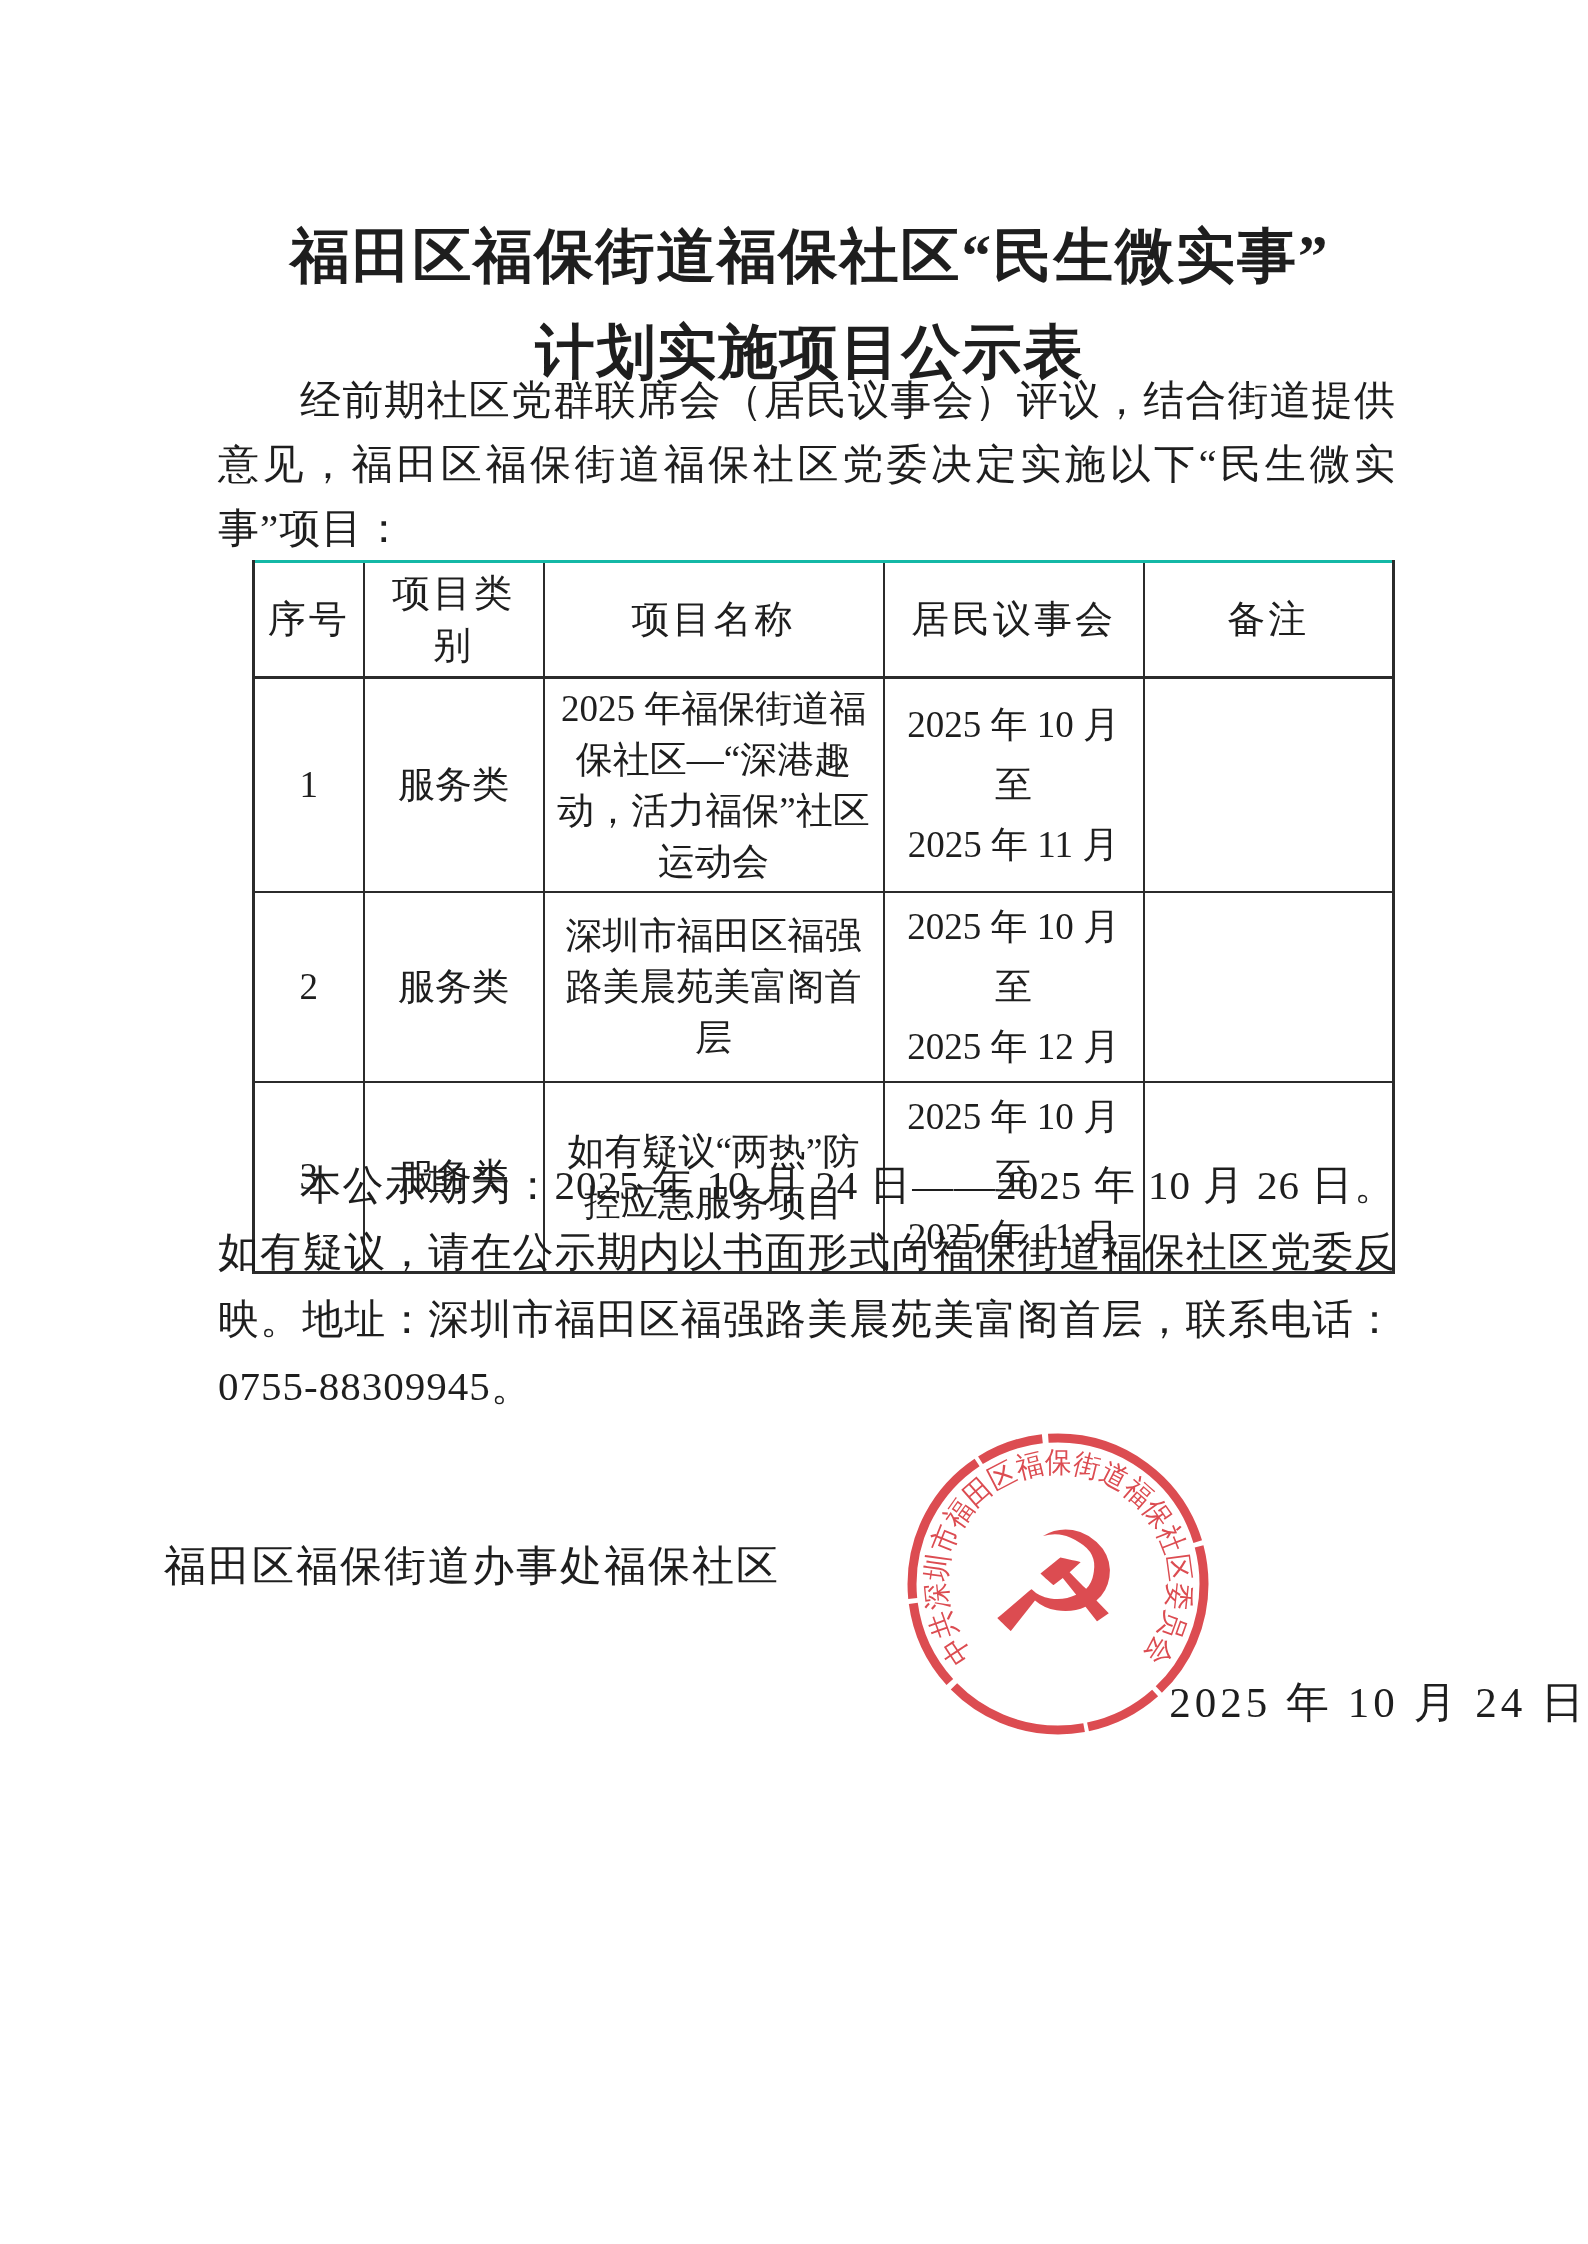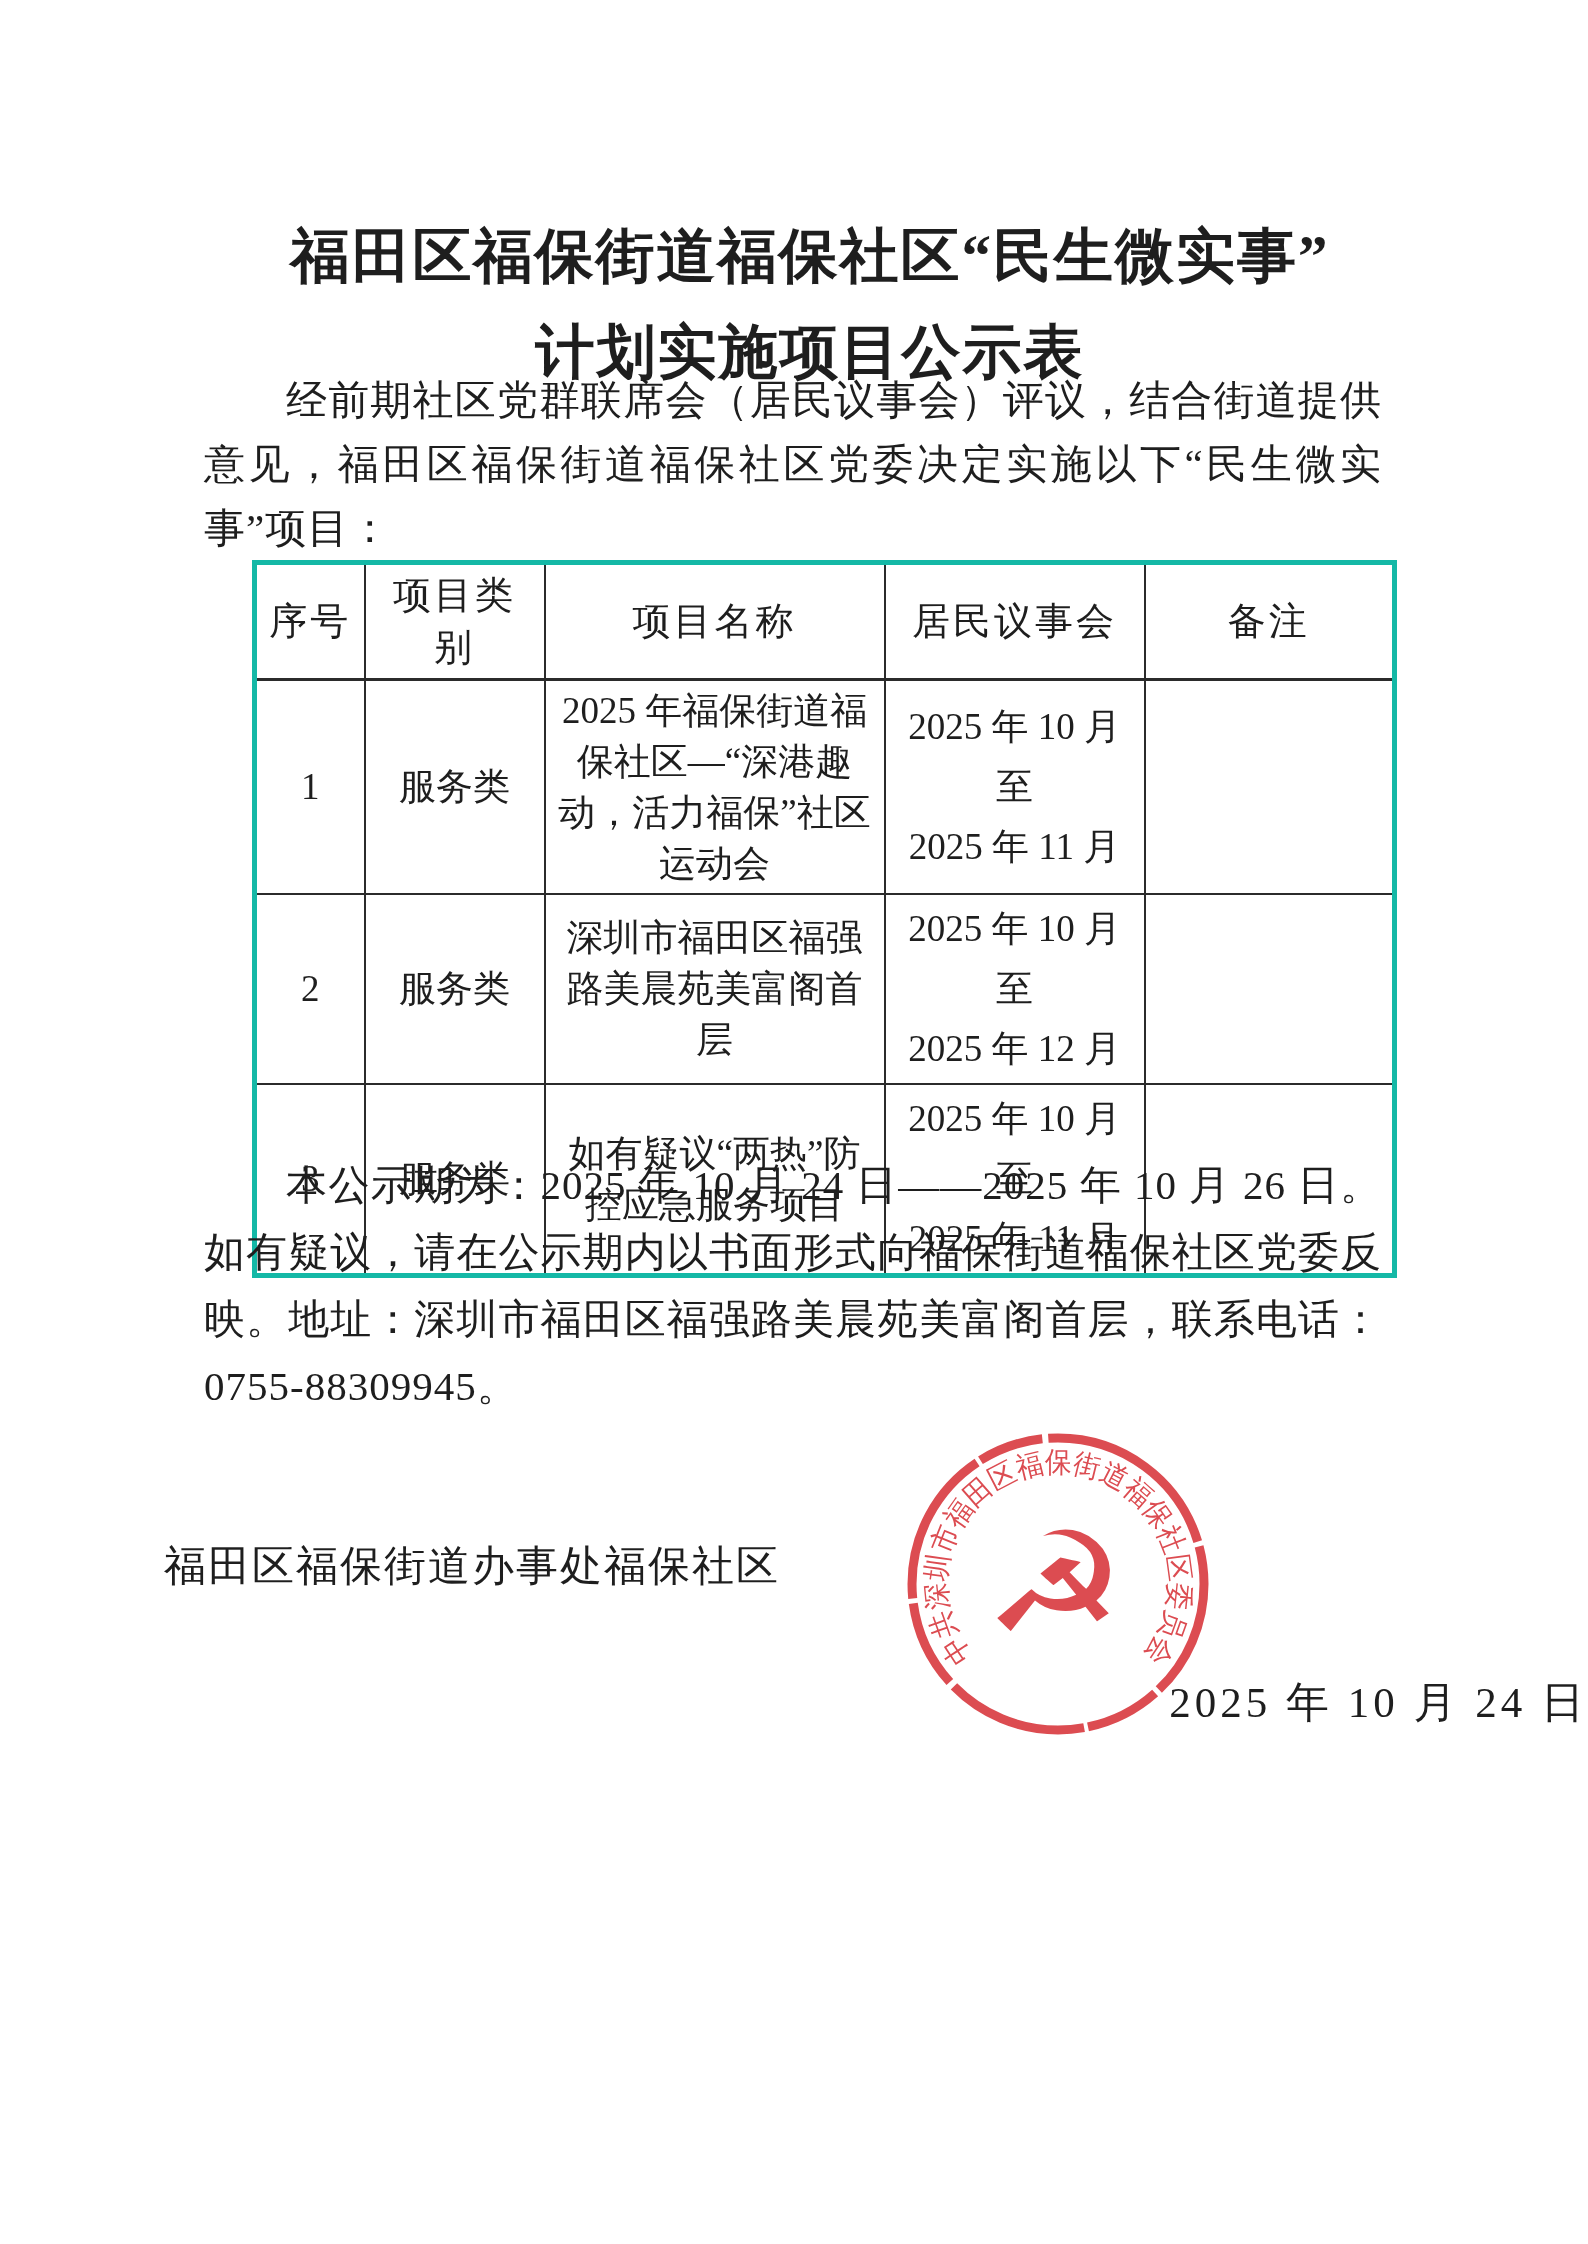--- a/index.html
+++ b/index.html
@@ -28,21 +28,21 @@
     margin: 16px;
     text-align: center;
     font-size: 59px;
     font-weight: 700;
     line-height: 96px;
     letter-spacing: 2px;
   }
   .title .tline { display: block; }
   .para {
     position: absolute;
-    left: 204px;
+    left: 218px;
     width: 1178px;
     margin: 0;
     font-size: 41px;
     text-align: justify;
     text-justify: inter-ideograph;
     text-indent: 2em;
     letter-spacing: 1px;
   }
   .intro {
     top: 368px;
@@ -74,21 +74,21 @@
   table.projects tr { page-break-inside: avoid; }
   table.projects thead tr { height: 80px; }
   table.projects tbody tr.r0 { height: 158px; }
   table.projects tbody tr.r1 { height: 142px; }
   table.projects tbody tr.r2 { height: 138px; }
   table.projects th {
     font-size: 38px;
     letter-spacing: 3px;
     border-bottom-width: 3px;
   }
-  table.projects { border: 5px solid #14b8a6; }
+  table.projects { border: 3px solid #14b8a6; }
   table.projects th:first-child,
   table.projects td:first-child { border-left-width: 3px; }
   table.projects th:last-child,
   table.projects td:last-child { border-right-width: 3px; }
   table.projects tbody tr:last-child td { border-bottom-width: 3px; }
   .c-time span { display: block; line-height: 1.62; }
   .sig-line {
     position: absolute;
     top: 1538px;
     left: 164px;

